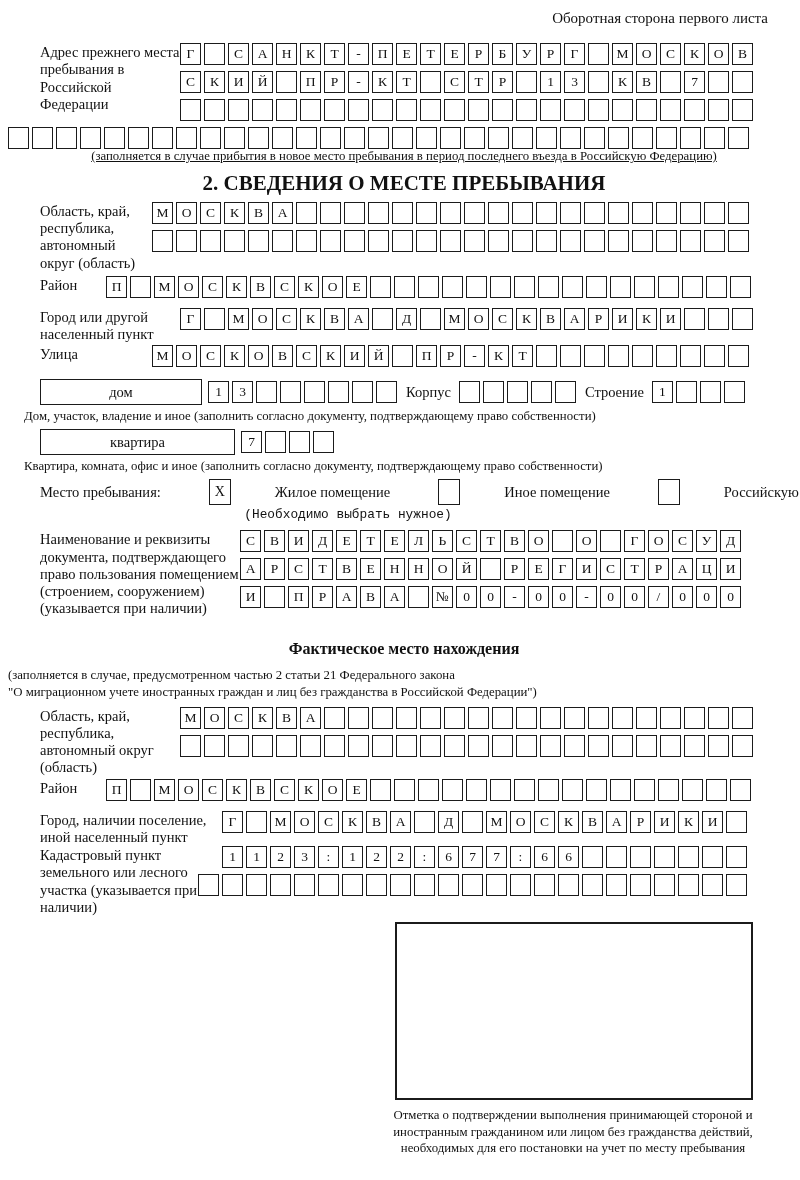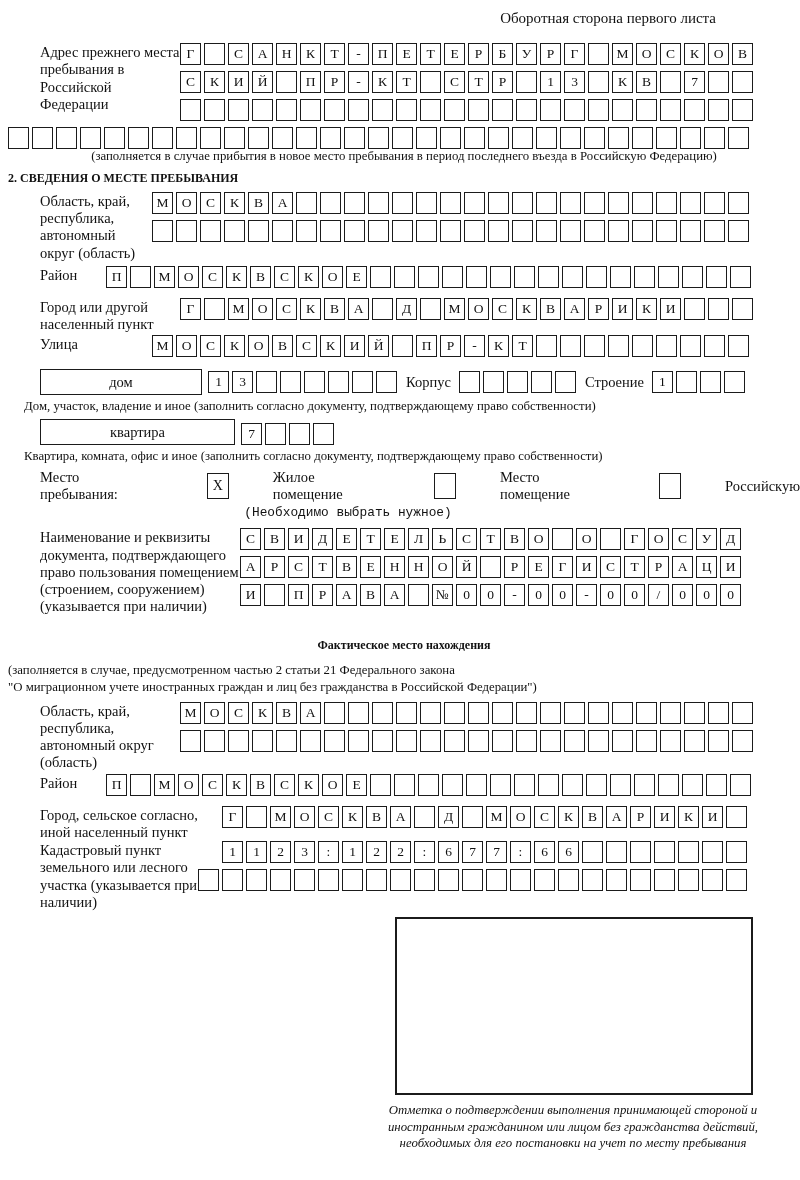--- a/index.html
+++ b/index.html
@@ -3,36 +3,36 @@
 <meta charset="utf-8">
 <style>
   * { margin:0; padding:0; box-sizing:border-box; }
   html,body { background:#ffffff; }
   body {
     width:800px; height:1180px; overflow:hidden;
     padding:10px 0 0 8px;
     font-family:"Liberation Serif","DejaVu Serif",serif;
     color:#111;
   }
-  .hdr-note { font-size:15px; text-align:right; padding-right:84px; margin-bottom:16px; }
+  .hdr-note { font-size:15px; text-align:right; padding-right:32px; margin-bottom:16px; }
 
   .frow { display:flex; align-items:flex-start; margin-left:32px; }
   .flabel { font-size:14.5px; line-height:1.19; flex:0 0 auto; padding-top:1px; }
   .gridcol { display:flex; flex-direction:column; }
   .grid { display:flex; margin-bottom:6px; }
   .cell {
     flex:0 0 auto; width:21px; height:22px; margin-right:3px;
     border:1.5px solid #1b1b1b; background:#fff;
     display:inline-flex; align-items:center; justify-content:center;
     font-size:13.5px; font-family:"Liberation Serif","DejaVu Serif",serif;
   }
   .fullrow { margin-left:0; margin-bottom:0; }
 
-  .note-c { text-align:center; font-size:12.8px; line-height:1.25; }
-  .sec-title { text-align:left; font-weight:bold; font-size:12px; margin:6px 0 6px 0; }
+  .note-c { text-align:center; font-size:12.8px; line-height:1.25;text-decoration:underline; }
+  .sec-title { text-align:center; font-weight:bold; font-size:21px; margin:6px 0 6px 0; }
 
   .b-region .flabel { flex-basis:112px; }
   .b-district .flabel { flex-basis:66px; }
   .b-city1 .flabel { flex-basis:140px; }
   .b-street .flabel { flex-basis:112px; }
   .b-prev .flabel { flex-basis:140px; }
   .b-doc .flabel { flex-basis:200px; }
   .b-region2 .flabel { flex-basis:140px; }
   .b-city2 .flabel { flex-basis:182px; }
   .b-cad .flabel { flex-basis:182px; }
@@ -49,39 +49,39 @@
   .houserow { display:flex; align-items:center; margin-left:32px; margin-bottom:4px; }
   .labelbox {
     border:1.5px solid #1b1b1b; height:26px;
     display:flex; align-items:center; justify-content:center;
     font-size:14.5px; margin-right:6px;
   }
   .housebox { width:162px;text-align:right; }
   .aptbox { width:195px; }
   .inl-label { font-size:14.5px; margin:0 8px 0 6px; }
   .houserow .grid, .aptrow .grid { margin-bottom:0; }
-  .aptrow { display:flex; align-items:flex-end; margin-left:32px; margin-bottom:4px; }
+  .aptrow { display:flex; align-items:center; margin-left:32px; margin-bottom:4px; }
   .cap { font-size:12.8px; margin-left:16px; margin-bottom:5px; }
 
   .chkrow { display:flex; align-items:center; margin-left:32px; margin-bottom:2px;gap:32px; }
   .chkrow .lbl { font-size:14.5px; }
   .chkbox {
     width:22px; height:26px; border:1.5px solid #1b1b1b; margin:0 12px 0 16px;
     display:inline-flex; align-items:center; justify-content:center; font-size:14px;
   }
   .chknote { width:680px; text-align:center; font-size:12.8px; margin-bottom:8px;font-family:Liberation Mono, monospace; }
 
-  .fact-title { text-align:center; font-weight:bold; font-size:12px; margin:4px 0 9px 0; }
+  .fact-title { text-align:center; font-weight:bold; font-size:16px; margin:4px 0 9px 0; }
   .fact-note { font-size:12.8px; line-height:1.3; margin-bottom:6px; }
 
   .stamp-box {
     width:358px; height:178px; border:2px solid #1b1b1b;
     margin:4px 0 7px 387px; background:#fff;
   }
-  .stamp-cap { width:400px; margin-left:365px; text-align:center; font-size:12.8px; line-height:1.28;font-style:italic; }
+  .stamp-cap { width:400px; margin-left:365px; text-align:center; font-size:12.8px; line-height:1.28; }
 </style>
 </head>
 <body>
 
 <div class="hdr-note">Оборотная сторона первого листа</div>
 
 <div class="frow b-prev">
   <div class="flabel">Адрес прежнего места пребывания в Российской Федерации</div>
   <div class="gridcol">
     <div class="grid">
@@ -394,21 +394,21 @@
       <span class="cell"></span>
     </div>
 </div>
 <div class="cap">Квартира, комната, офис и иное (заполнить согласно документу, подтверждающему право собственности)</div>
 
 <div class="chkrow">
   <span class="lbl">Место пребывания:</span>
   <span class="chkbox">X</span>
   <span class="lbl">Жилое помещение</span>
   <span class="chkbox"></span>
-  <span class="lbl">Место помещение</span>
+  <span class="lbl">Иное помещение</span>
   <span class="chkbox"></span>
   <span class="lbl">Российскую</span>
 </div>
 <div class="chknote">(Необходимо выбрать нужное)</div>
 
 <div class="frow b-doc">
   <div class="flabel">Наименование и реквизиты документа, подтверждающего право пользования помещением (строением, сооружением) (указывается при наличии)</div>
   <div class="gridcol">
     <div class="grid">
         <span class="cell">С</span>
@@ -573,21 +573,21 @@
       <span class="cell"></span>
       <span class="cell"></span>
       <span class="cell"></span>
       <span class="cell"></span>
       <span class="cell"></span>
       <span class="cell"></span>
     </div>
 </div>
 
 <div class="frow b-city2">
-  <div class="flabel">Город, сельское согласно, иной населенный пункт</div>
+  <div class="flabel">Город, наличии поселение, иной населенный пункт</div>
   <div class="grid">
       <span class="cell">Г</span>
       <span class="cell"></span>
       <span class="cell">М</span>
       <span class="cell">О</span>
       <span class="cell">С</span>
       <span class="cell">К</span>
       <span class="cell">В</span>
       <span class="cell">А</span>
       <span class="cell"></span>

